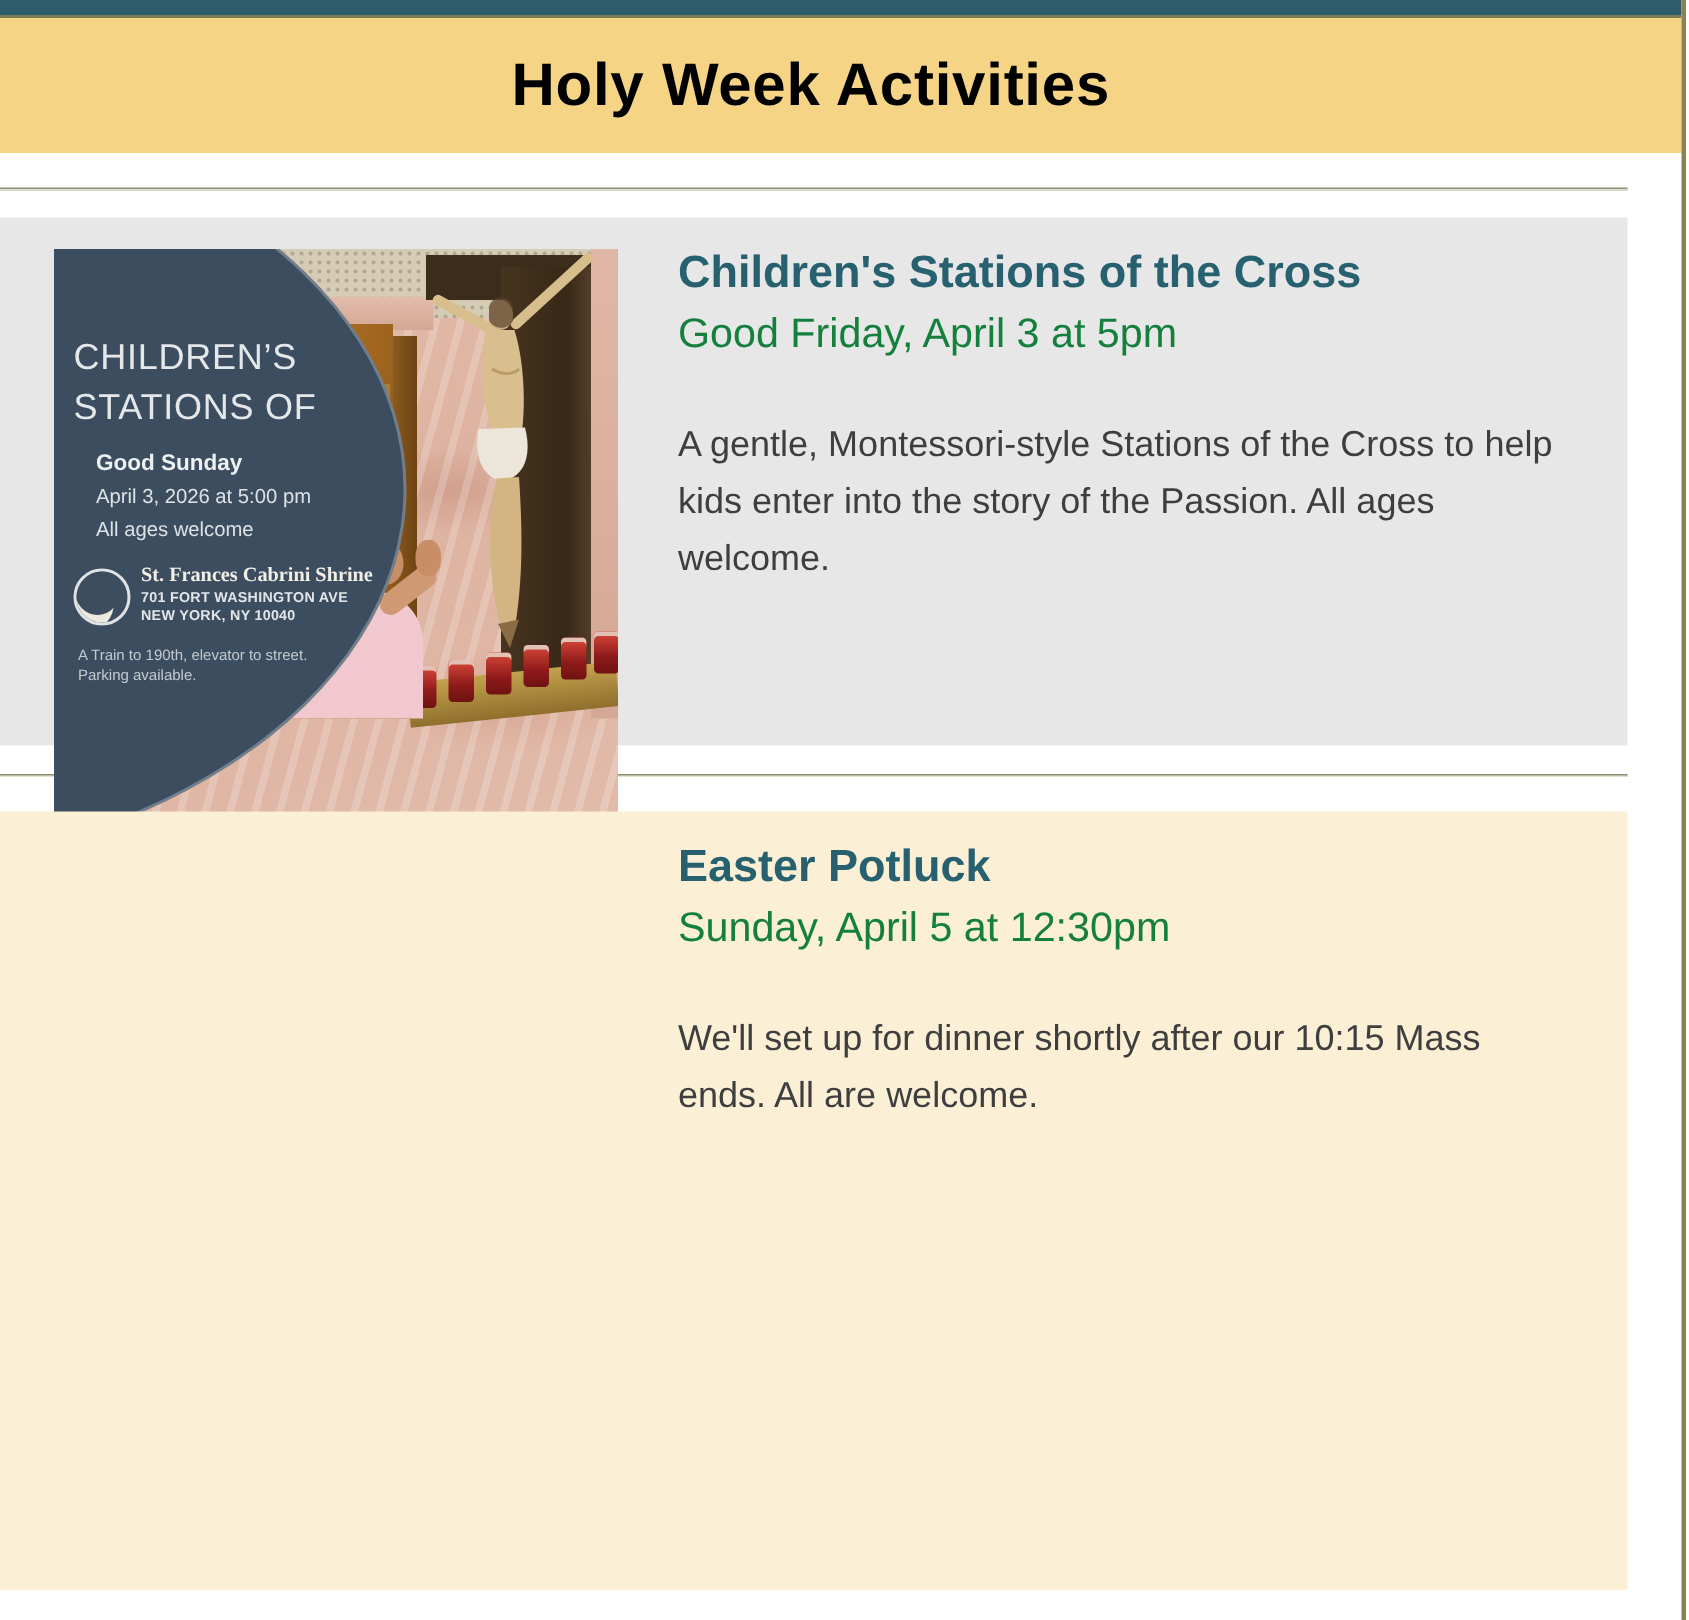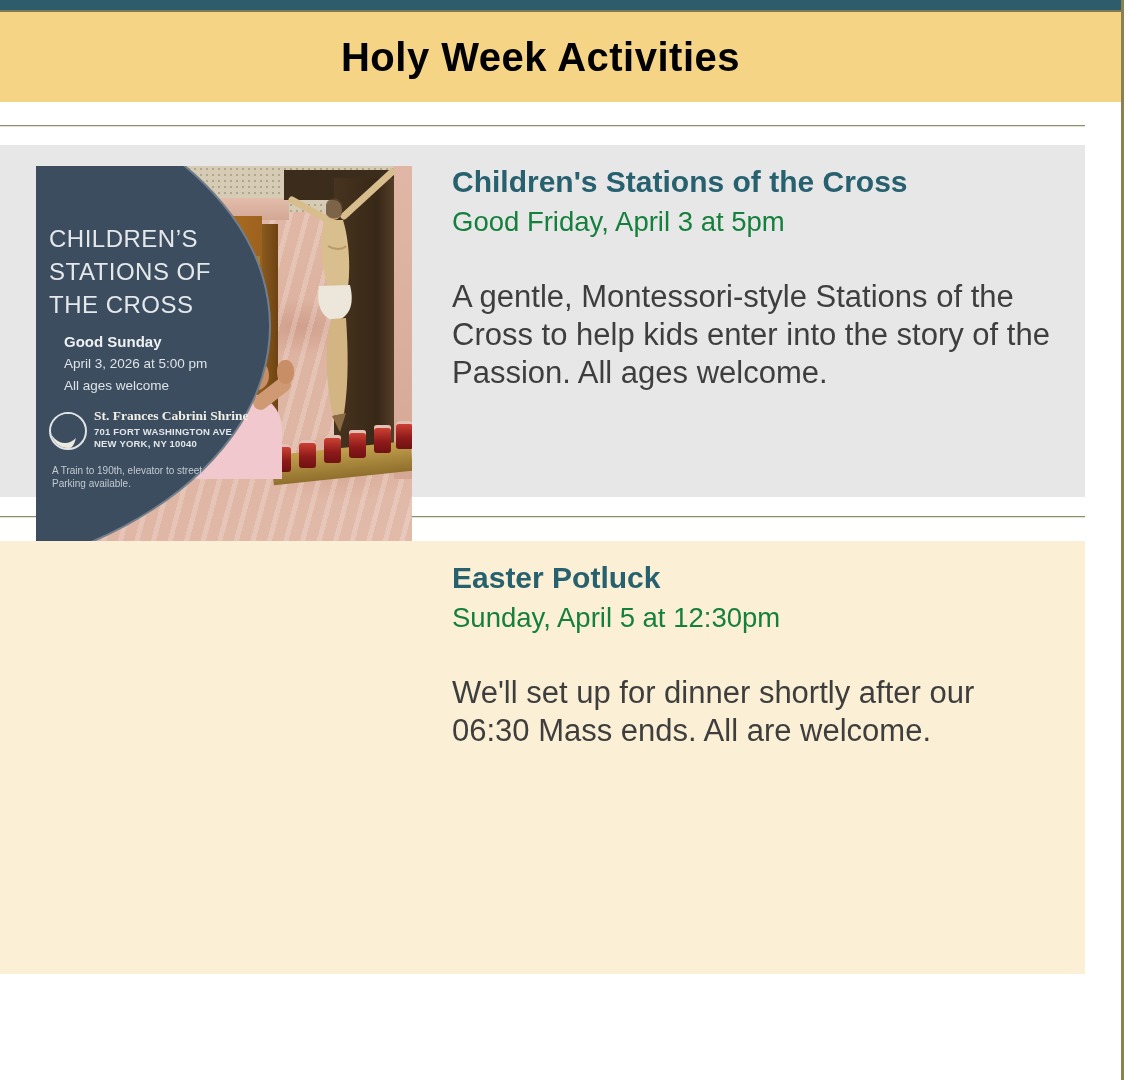--- a/index.html
+++ b/index.html
@@ -20,28 +20,28 @@
   }
   .banner h1 {
     font-size: 40px; font-weight: bold; color: #000000;
     letter-spacing: 0.5px;
   }
   .gap-a { height: 23px; } .gap-b { height: 18px; }
   .gap-c { height: 19px; } .gap-d { height: 23px; }
   .rule { width: 1085px; height: 2px; background: #8d8d74; border-bottom: 1px solid #e3e3d2; }
   .card { position: relative; width: 1085px; }
   .card-stations { height: 352px; background: #e7e7e7; }
-  .card-potluck  { height: 433px; background: #fbf0d5; }
+  .card-potluck  { height: 519px; background: #fbf0d5; }
   .right-border { position: absolute; top: 0; left: 1121px; width: 3px; height: 1080px; background: #8b8152; }
 
   
   .event-text { position: absolute; left: 452px; top: 20px; width: 600px; }
   .event-text h2 { font-size: 30px; font-weight: bold; color: #27606f; margin: 0 0 5px 0; }
   .event-date { font-size: 27.5px; color: #15803d; line-height: 36px; }
-  .event-text p { font-size: 31px; line-height: 38px; color: #3e3e3e; margin: 38px 0 0 0; }
+  .event-text p { font-size: 24px; line-height: 38px; color: #3e3e3e; margin: 38px 0 0 0; }
   .email-link { color: #27606f; font-weight: bold; text-decoration: underline; }
 
   
   .poster {
     position: absolute; left: 36px; top: 21px;
     width: 376px; height: 402px; overflow: hidden;
     background: linear-gradient(160deg, #e5bfae 0%, #ddb2a0 45%, #e2bbaa 100%);
   }
   .ph-streaks { position:absolute; inset:0;
     background:
@@ -187,21 +187,20 @@
         <div class="girl-hands"></div>
         <div class="girl-hair"></div>
         <div class="girl-tie"></div>
       </div>
 
       <div class="navy-shape"></div>
       <div class="navy-content">
         <div class="p-title">
           <span>CHILDREN’S</span>
           <span>STATIONS OF</span>
-          <span>THE CROSS</span>
         </div>
         <div class="p-day">Good Sunday</div>
         <div class="p-datetime">April 3, 2026 at 5:00 pm</div>
         <div class="p-audience">All ages welcome</div>
         <div class="p-org">
           <div class="p-logo"></div>
           <div class="p-org-text">
             <div class="p-org-name">St. Frances Cabrini Shrine</div>
             <div class="p-org-addr">
               <div>701 FORT WASHINGTON AVE</div>
@@ -222,18 +221,18 @@
   </section>
 
   <div class="gap-c"></div>
   <div class="rule"></div>
   <div class="gap-d"></div>
 
   <section class="card card-potluck">
     <div class="event-text">
       <h2>Easter Potluck</h2>
       <div class="event-date">Sunday, April 5 at 12:30pm</div>
-      <p>We'll set up for dinner shortly after our 06:30 Mass ends. All are welcome.</p>
+      <p>We'll set up for dinner shortly after our 10:15 Mass ends. All are welcome.</p>
     </div>
   </section>
 
   <div class="right-border"></div>
 </div>
 
 </body></html>

